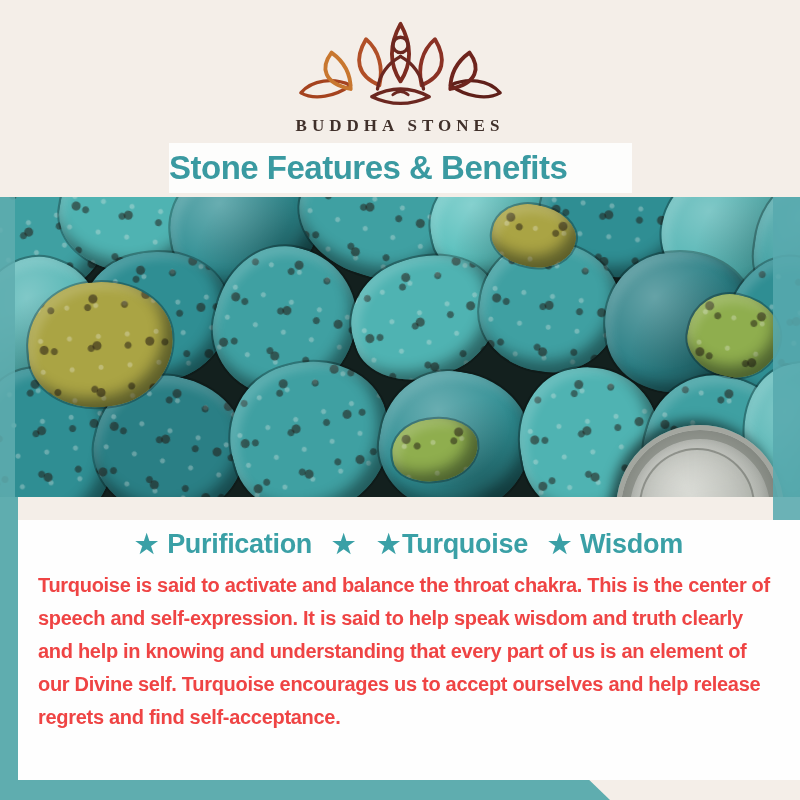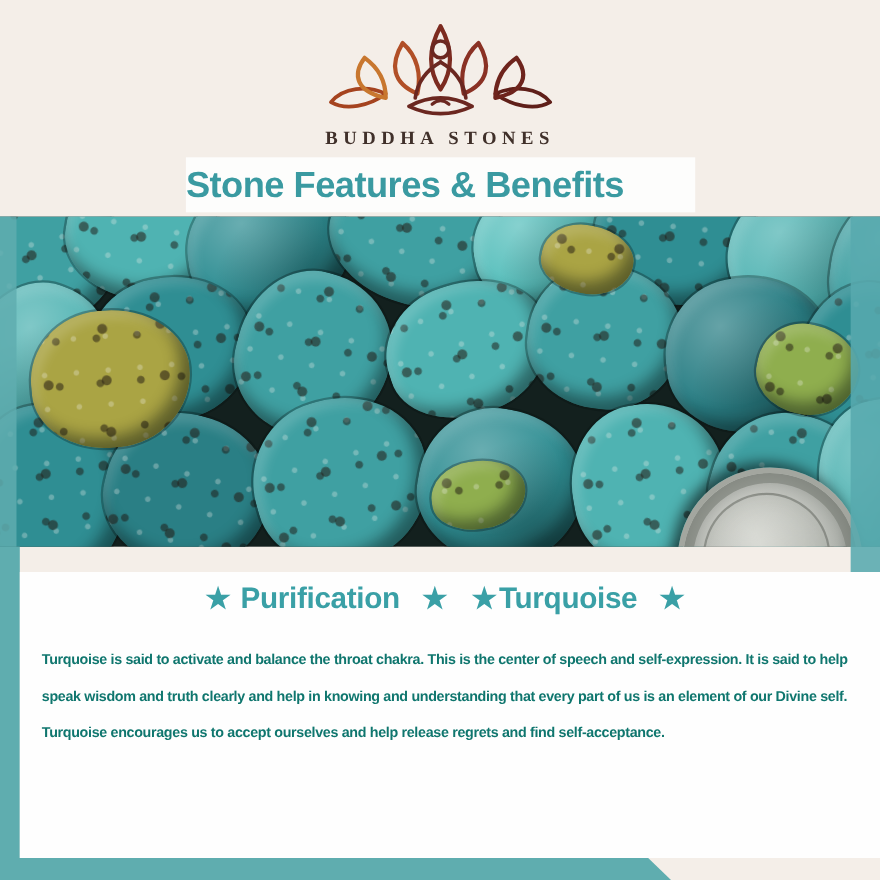--- a/index.html
+++ b/index.html
@@ -46,22 +46,22 @@
     display:flex;align-items:center;justify-content:center;}
   .name-ribbon span{color:#ffffff;font-size:30px;font-weight:bold;letter-spacing:.5px;}
 
   
   .card{position:absolute;top:520px;left:18px;width:782px;height:260px;background:#fefefe;}
   .benefits{margin-top:9px;display:flex;justify-content:center;align-items:center;gap:20px;
     color:#3aa0a6;font-size:27px;font-weight:bold;letter-spacing:-0.3px;}
   .benefit{display:flex;align-items:center;}
   .benefit .star{margin-right:9px;font-size:26px;}
   .benefit:nth-child(2) .star,.benefit:nth-child(3) .star{margin-right:2px;}
-  .desc{margin:23px 20px 0 20px;font-size:13px;line-height:33px;font-weight:bold;
-    color:#0f766e;letter-spacing:-0.3px;}
+  .desc{margin:9px 20px 0 20px;font-size:20px;line-height:33px;font-weight:bold;
+    color:#ef4444;letter-spacing:-0.3px;}
 
   
   .footer-bar{position:absolute;top:780px;left:0;width:610px;height:20px;background:#5fadaf;
     clip-path:polygon(0 0,96.6% 0,100% 100%,0 100%);}
 </style>
 </head>
 <body>
 
 <div class="page">
 
@@ -139,20 +139,21 @@
         </span>
         <span class="benefit">
           <span class="star">★</span>
         </span>
         <span class="benefit">
           <span class="star">★</span>
           <span>Turquoise</span>
         </span>
         <span class="benefit">
           <span class="star">★</span>
+          <span>Wisdom</span>
         </span>
       </div>
     <p class="desc">Turquoise is said to activate and balance the throat chakra. This is the center of speech and self-expression. It is said to help speak wisdom and truth clearly and help in knowing and understanding that every part of us is an element of our Divine self. Turquoise encourages us to accept ourselves and help release regrets and find self-acceptance.</p>
   </div>
 
   <div class="footer-bar"></div>
 
 </div>
 
 </body></html>

